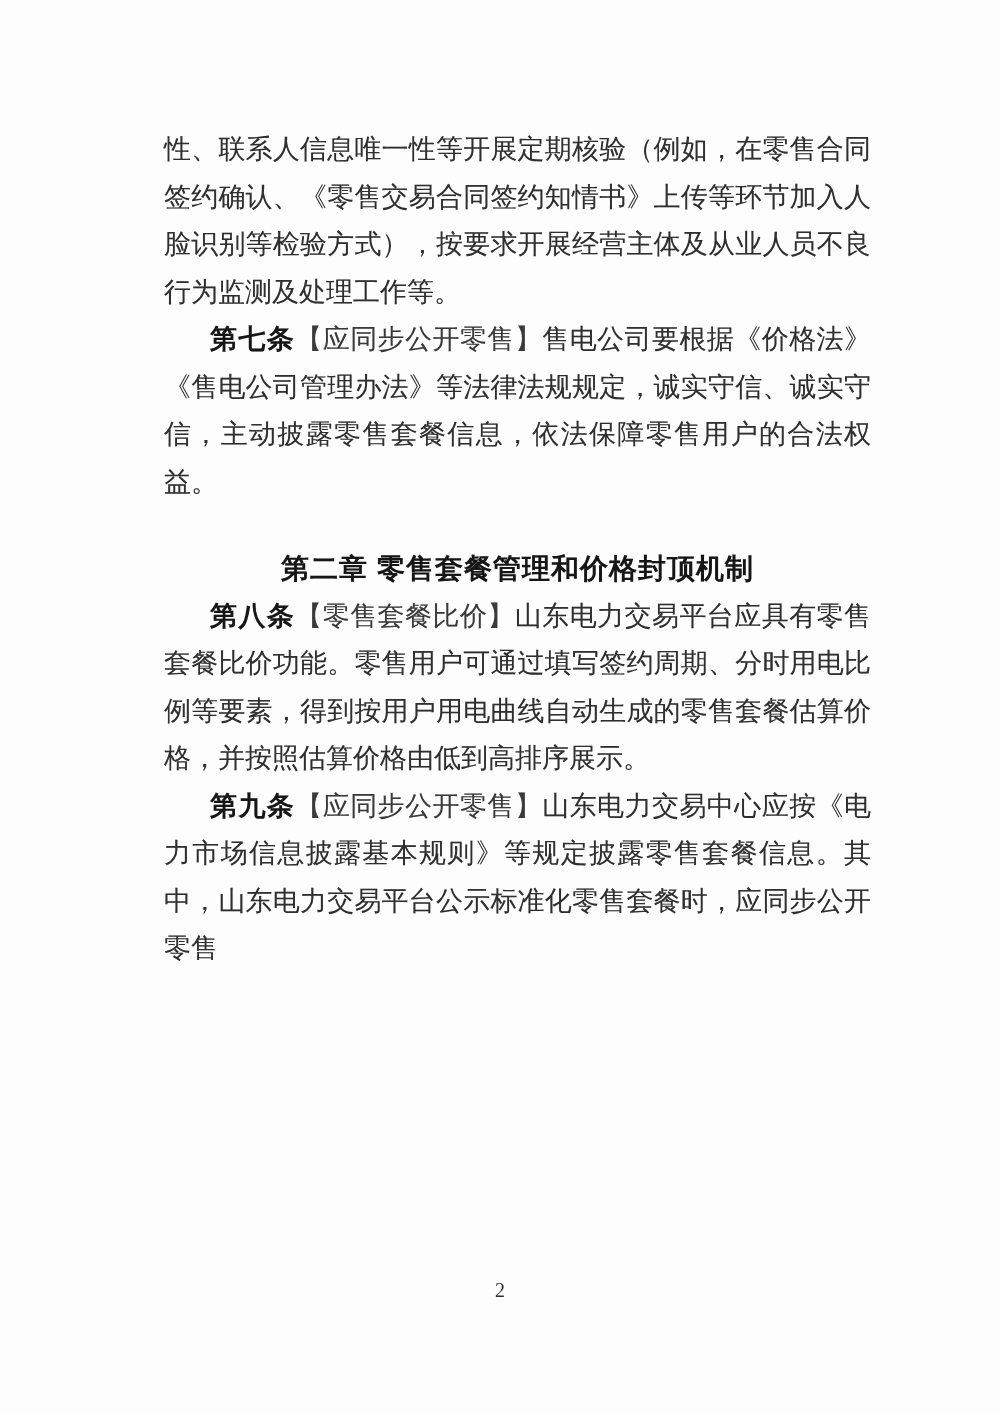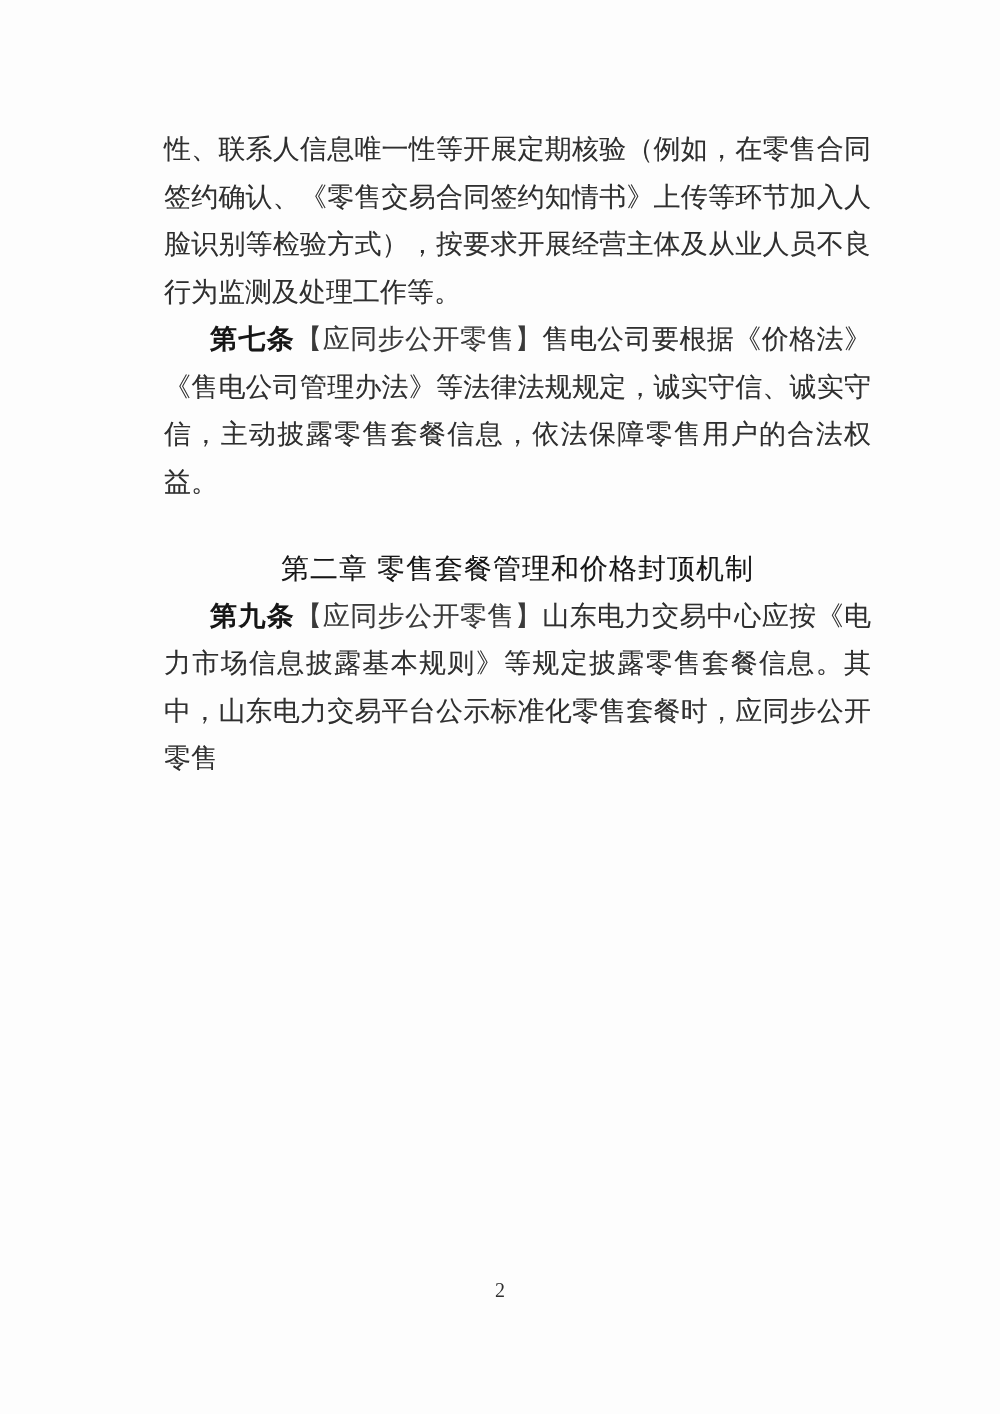--- a/index.html
+++ b/index.html
@@ -40,21 +40,21 @@
     color: #161616;
     font-family: "Liberation Sans", sans-serif;
     letter-spacing: 1px;
   }
   .article-title {
     color: #3a3a3a;
   }
   .chapter {
     margin: 39px 0 0 0;
     font-size: 28px;
-    font-weight: 400;
+    font-weight: 700;
     color: #161616;
     text-align: center;
     text-indent: 0;
     letter-spacing: 1px;
     line-height: 47.5px;
     font-family: "Liberation Sans", sans-serif;
   }
   .page-footer {
     position: absolute;
     top: 1279px;
@@ -75,20 +75,21 @@
 
   <main class="text-block">
 
     <p class="para no-indent"><span>性、联系人信息唯一性等开展定期核验（例如，在零售合同签约确认、《零售交易合同签约知情书》上传等环节加入人脸识别等检验方式），按要求开展经营主体及从业人员不良行为监测及处理工作等。</span></p>
 
 
     <p class="para"><span class="article-label">第七条</span><span class="article-title">【应同步公开零售】</span><span>售电公司要根据《价格法》《售电公司管理办法》等法律法规规定，诚实守信、诚实守信，主动披露零售套餐信息，依法保障零售用户的合法权益。</span></p>
 
     <h2 class="chapter">第二章 零售套餐管理和价格封顶机制</h2>
 
+    <p class="para"><span class="article-label">第八条</span><span class="article-title">【零售套餐比价】</span><span>山东电力交易平台应具有零售套餐比价功能。零售用户可通过填写签约周期、分时用电比例等要素，得到按用户用电曲线自动生成的零售套餐估算价格，并按照估算价格由低到高排序展示。</span></p>
 
 
     <p class="para"><span class="article-label">第九条</span><span class="article-title">【应同步公开零售】</span><span>山东电力交易中心应按《电力市场信息披露基本规则》等规定披露零售套餐信息。其中，山东电力交易平台公示标准化零售套餐时，应同步公开零售</span></p>
 
   </main>
 
   <footer class="page-footer">
     <span class="page-number">2</span>
   </footer>
 

